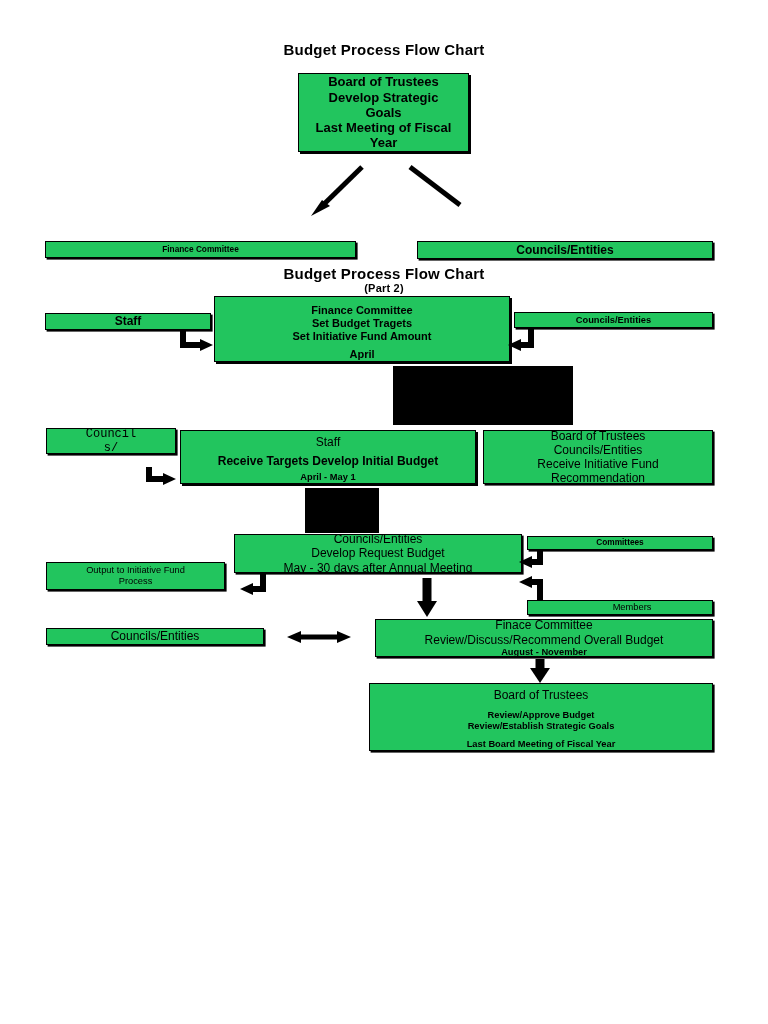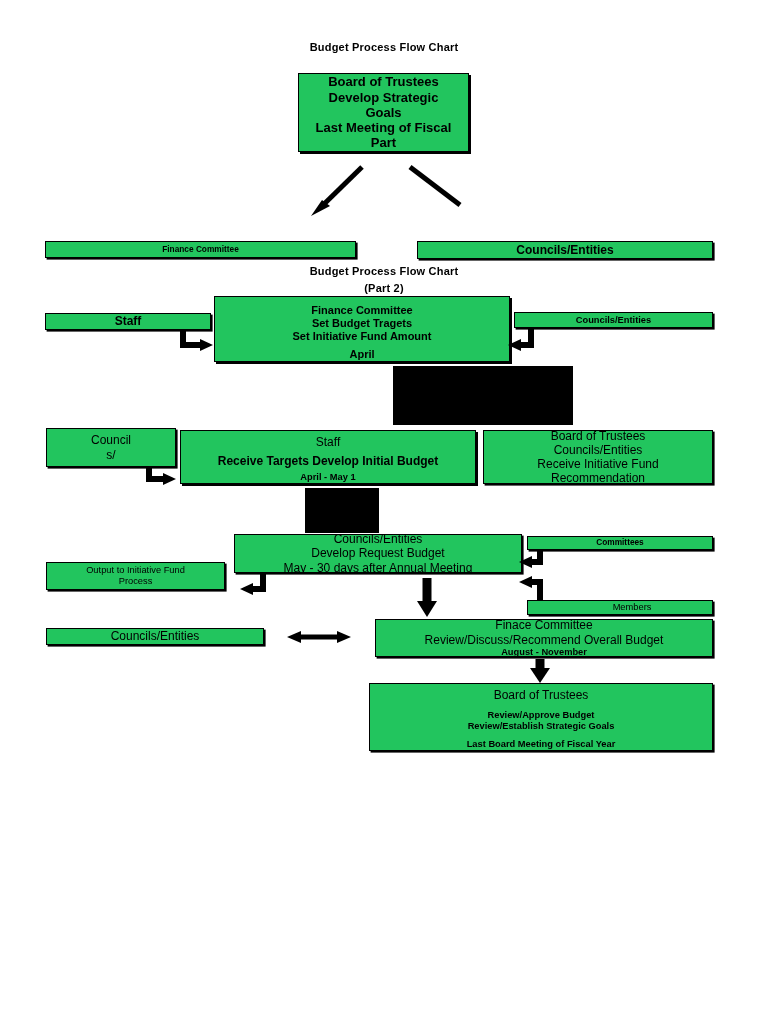--- a/index.html
+++ b/index.html
@@ -11,21 +11,21 @@
     -webkit-font-smoothing:none;
   }
   .stage{position:absolute;left:0;top:0;width:768px;height:1024px;}
 
   
   .title{
     position:absolute;text-align:center;font-weight:bold;
     font-family:"Liberation Sans", sans-serif;
     letter-spacing:.2px;white-space:nowrap;
   }
-  .title-main{font-size:11px;}
+  .title-main{font-size:15px;}
   .title-sub{font-size:11px;}
 
   
   .box{
     position:absolute;
     box-sizing:border-box;
     background:#22c55e;
     border:1.6px solid #000000;
     display:flex;flex-direction:column;
     align-items:center;justify-content:center;
@@ -63,21 +63,21 @@
 
 <div class="stage">
 
   <div class="title title-main" style="left:0;top:41px;width:768px;">Budget Process Flow Chart</div>
 
   <div class="box dbl2" style="left:298px;top:73px;width:171px;height:79px;">
     <span class="ln fs13 b-bold">Board of Trustees</span>
     <span class="ln fs13 b-bold">Develop Strategic</span>
     <span class="ln fs13 b-bold">Goals</span>
     <span class="ln fs13 b-bold">Last Meeting of Fiscal</span>
-    <span class="ln fs13 b-bold">Part</span>
+    <span class="ln fs13 b-bold">Year</span>
   </div>
 
   <div class="box dbl" style="left:45px;top:241px;width:311px;height:17px;">
     <span class="ln fs8 b-bold">Finance Committee</span>
   </div>
 
   <div class="box dbl" style="left:417px;top:241px;width:296px;height:18px;">
     <span class="ln fs12 b-bold">Councils/Entities</span>
   </div>
 
@@ -95,21 +95,21 @@
   <div class="box dbl2" style="left:214px;top:296px;width:296px;height:66px;justify-content:flex-start;padding-top:7px;">
     <span class="ln fs11 b-bold">Finance Committee</span>
     <span class="ln fs11 b-bold">Set Budget Tragets</span>
     <span class="ln fs11 b-bold">Set Initiative Fund Amount</span>
     <span class="gap"></span>
     <span class="ln fs11 b-bold">April</span>
   </div>
 
   <div class="blackbox" style="left:393px;top:366px;width:180px;height:59px;"></div>
 
-  <div class="box dbl" style="left:46px;top:428px;width:130px;height:39px;">
+  <div class="box dbl" style="left:46px;top:428px;width:130px;height:26px;font-family:Liberation Mono, monospace;">
     <span class="ln fs10 b-reg">Council</span>
     <span class="ln fs10 b-reg">s/</span>
   </div>
 
   <div class="box dbl2" style="left:180px;top:430px;width:296px;height:54px;justify-content:flex-start;padding-top:4px;">
     <span class="ln fs10 b-reg">Staff</span>
     <span class="gap" style="height:6px;"></span>
     <span class="ln fs10 b-bold">Receive Targets Develop Initial Budget</span>
     <span class="gap" style="height:6px;"></span>
     <span class="ln fs9 b-bold">April - May 1</span>

